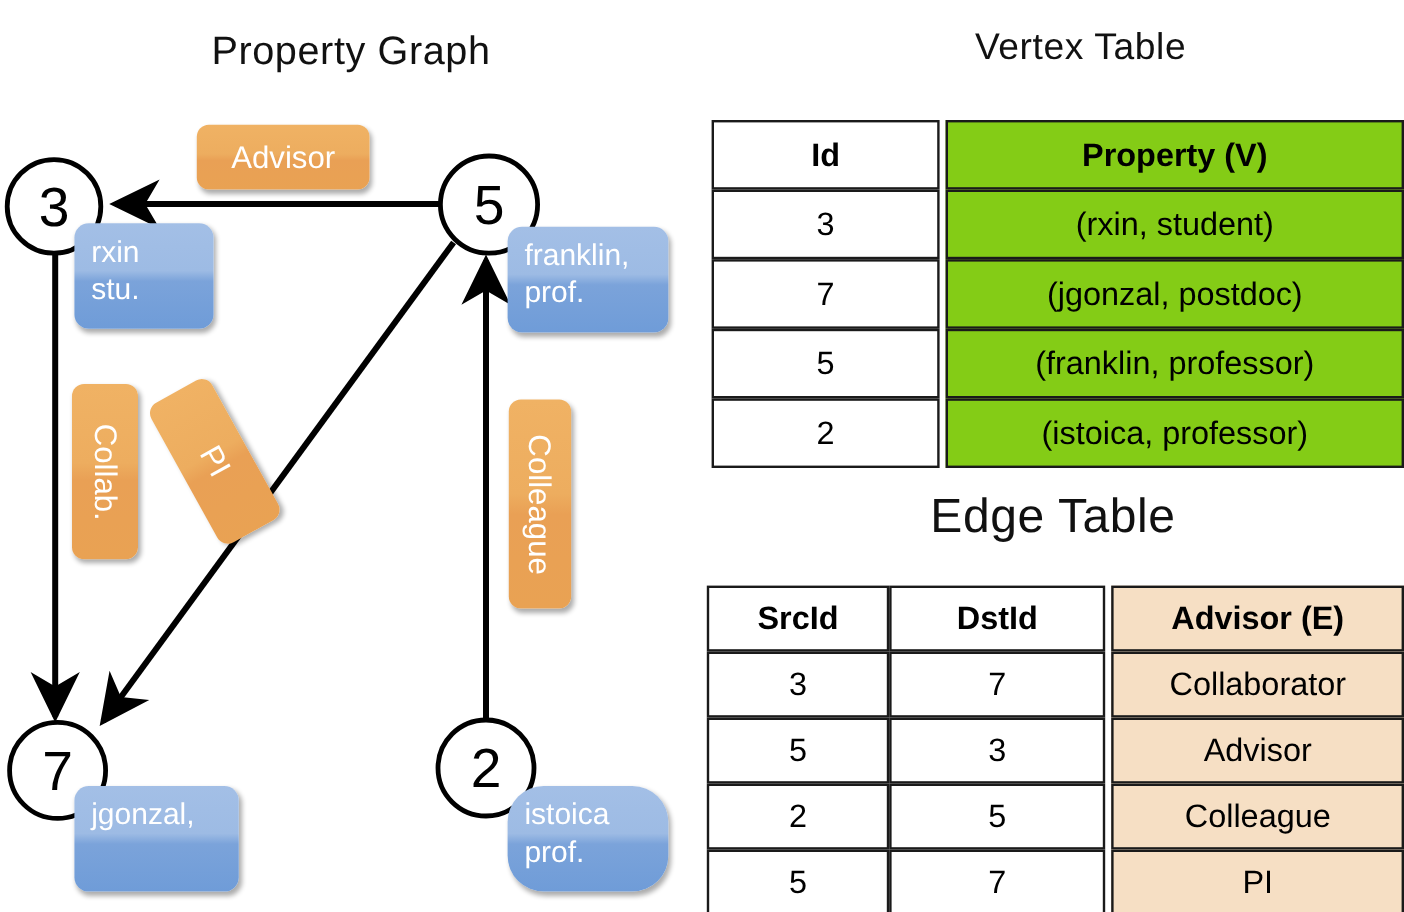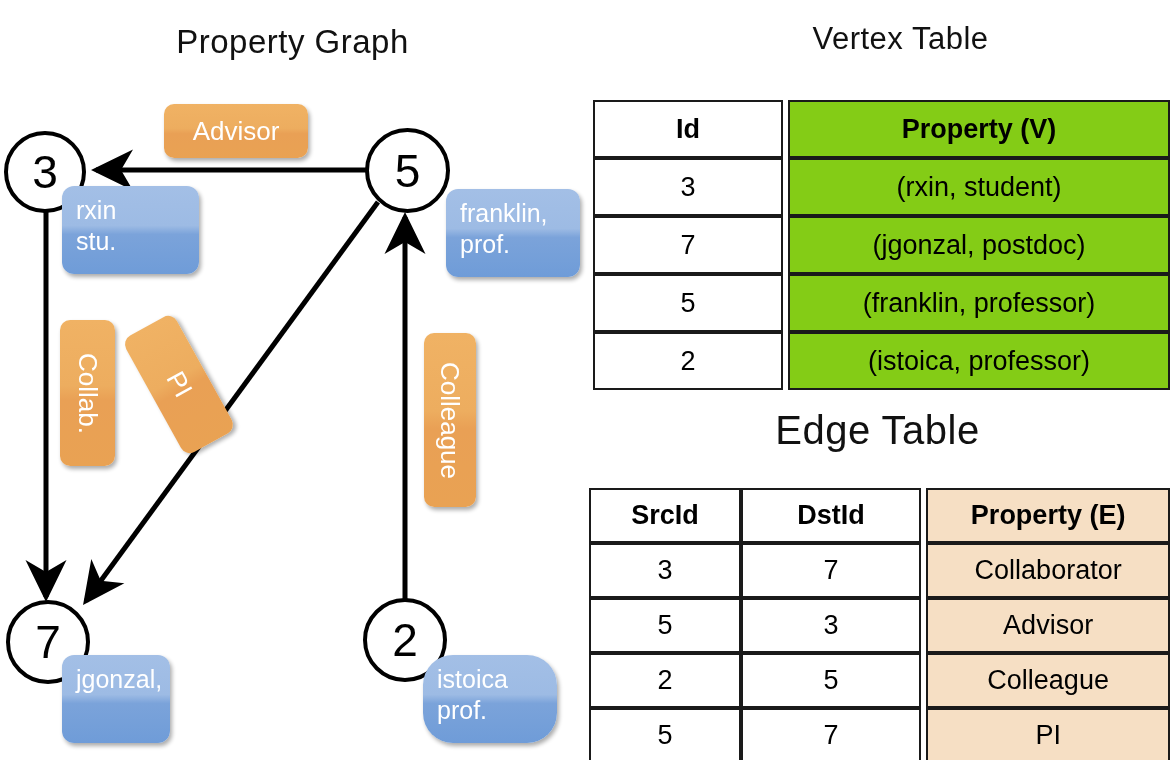--- a/index.html
+++ b/index.html
@@ -188,31 +188,31 @@
   </div>
 
   <div class="node-circle" style="left:6px; top:600px; width:84px; height:84px;">
     <span>7</span>
   </div>
 
   <div class="node-circle" style="left:363px; top:598px; width:84px; height:84px;">
     <span>2</span>
   </div>
 
-  <div class="prop-box" style="left:62px; top:186px; width:137px; height:88px;">
+  <div class="prop-box" style="left:62px; top:186px; width:116px; height:88px;">
     <div>rxin</div>
     <div>stu.</div>
   </div>
 
-  <div class="prop-box" style="left:446px; top:189px; width:134px; height:88px;">
+  <div class="prop-box" style="left:423px; top:189px; width:134px; height:88px;">
     <div>franklin,</div>
     <div>prof.</div>
   </div>
 
-  <div class="prop-box" style="left:62px; top:655px; width:108px; height:88px;">
+  <div class="prop-box" style="left:62px; top:655px; width:137px; height:88px;">
     <div>jgonzal,</div>
   </div>
 
   <div class="prop-box" style="left:423px; top:655px; width:134px; height:88px;border-radius:30px;">
     <div>istoica</div>
     <div>prof.</div>
   </div>
 
   <div class="edge-label" style="left:164px; top:104px; width:144px; height:54px;">
     <span>Advisor</span>
@@ -264,21 +264,21 @@
     </tr>
   </tbody>
 </table>
 
 <table class="tbl" id="edge-table">
   <thead>
     <tr>
       <th class="c-src">SrcId</th>
       <th class="c-dst">DstId</th>
       <td class="gap-col"></td>
-      <th class="c-eprop e-prop">Property (E)</th>
+      <th class="c-eprop e-prop">Advisor (E)</th>
     </tr>
   </thead>
   <tbody>
     <tr>
       <td class="c-src">3</td>
       <td class="c-dst">7</td>
       <td class="gap-col"></td>
       <td class="c-eprop e-prop">Collaborator</td>
     </tr>
     <tr>

